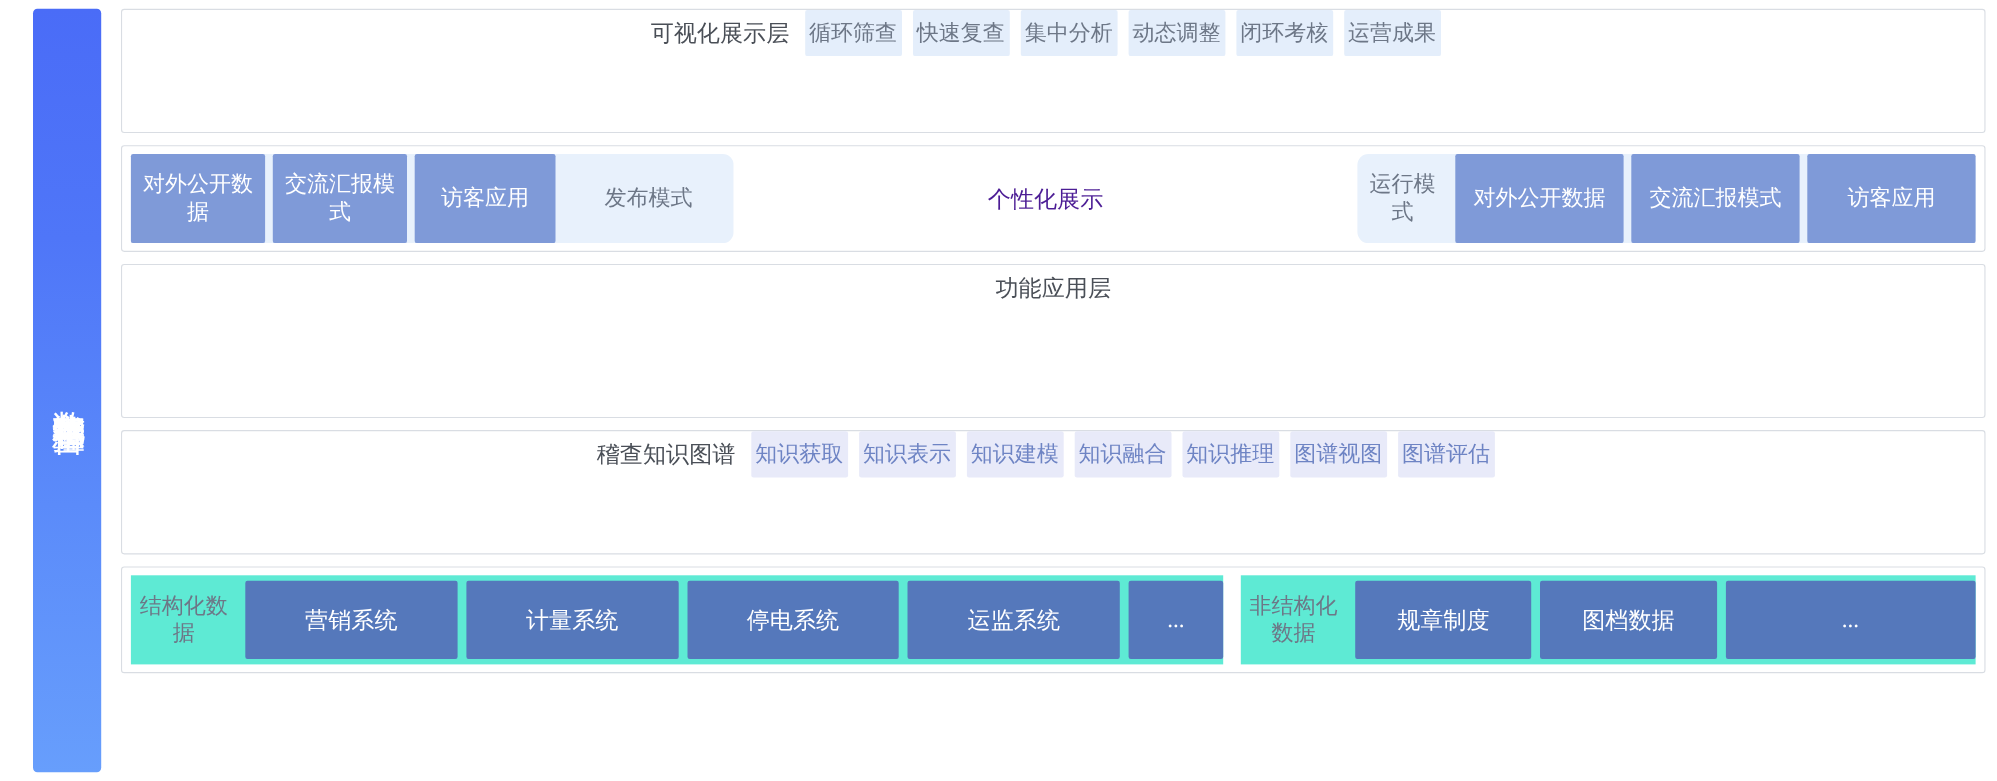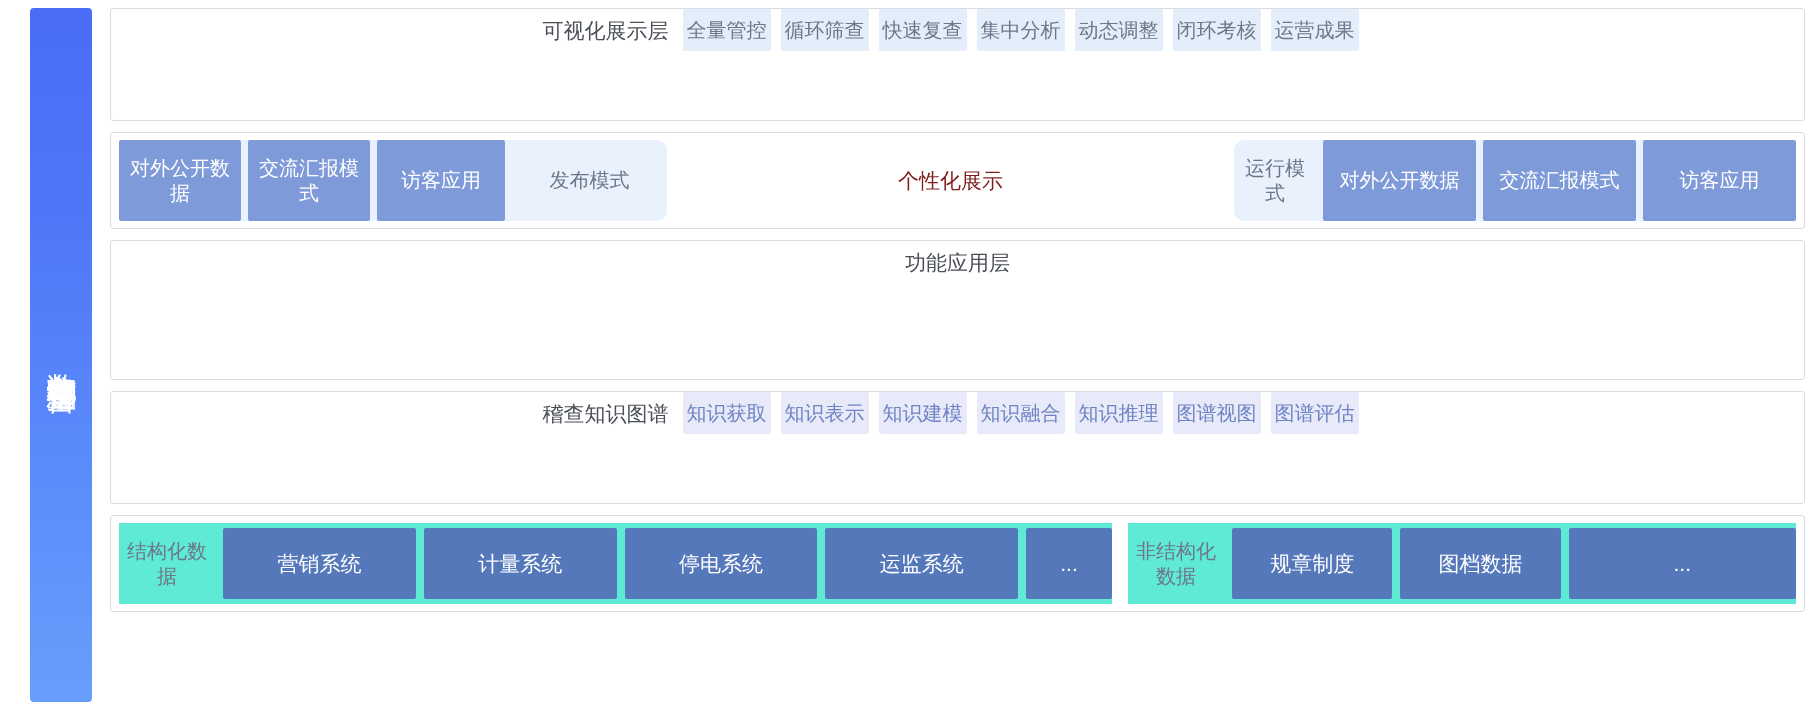--- a/index.html
+++ b/index.html
@@ -116,21 +116,21 @@
   .chip.plain {
     background: transparent;
     color: #6d7787;
   }
   .personal-center {
     flex: 1 1 auto;
     background: #ffffff;
     display: flex;
     align-items: center;
     justify-content: center;
-    color: #7f1d1d;
+    color: #4c1d95;
     font-size: 21px;
   }
   .g-left  { flex: 0 0 548px; }
   .g-right { flex: 0 0 562px; }
   .g-left .chip:nth-child(1),
   .g-left .chip:nth-child(2) { flex: 0 0 122px; }
   .g-left .chip:nth-child(3) { flex: 0 0 128px; }
   .g-left .chip:nth-child(4) { flex: 1 1 auto; }
   .g-right .chip:nth-child(1) { flex: 0 0 82px; }
   .g-right .chip:nth-child(2),
@@ -175,39 +175,39 @@
     background: #5578bb;
     color: #ffffff;
     display: flex;
     align-items: center;
     justify-content: center;
     font-size: 21px;
     border-radius: 2px;
     flex: 1 1 0;
     margin: 5px 0;
     padding: 0 19px;
+    font-family: Liberation Serif, serif;
   }
   .data-chip.narrow { flex: 0 0 86px; }
   .data-chip.wide   { flex: 1.55 1 0; }
 </style>
 </head>
 <body>
 
 <div class="page">
 
   <div class="sidebar">
     <div class="sidebar-title">数字化智慧稽查管控平台</div>
   </div>
 
   <div class="layers">
 
     <div class="layer layer-vis">
       <div class="layer-title">可视化展示层</div>
       <div class="cells">
-        <div class="cell">全量管控</div>
         <div class="cell">循环筛查</div>
         <div class="cell">快速复查</div>
         <div class="cell">集中分析</div>
         <div class="cell">动态调整</div>
         <div class="cell">闭环考核</div>
         <div class="cell">运营成果</div>
       </div>
     </div>
 
     <div class="layer layer-personal">

